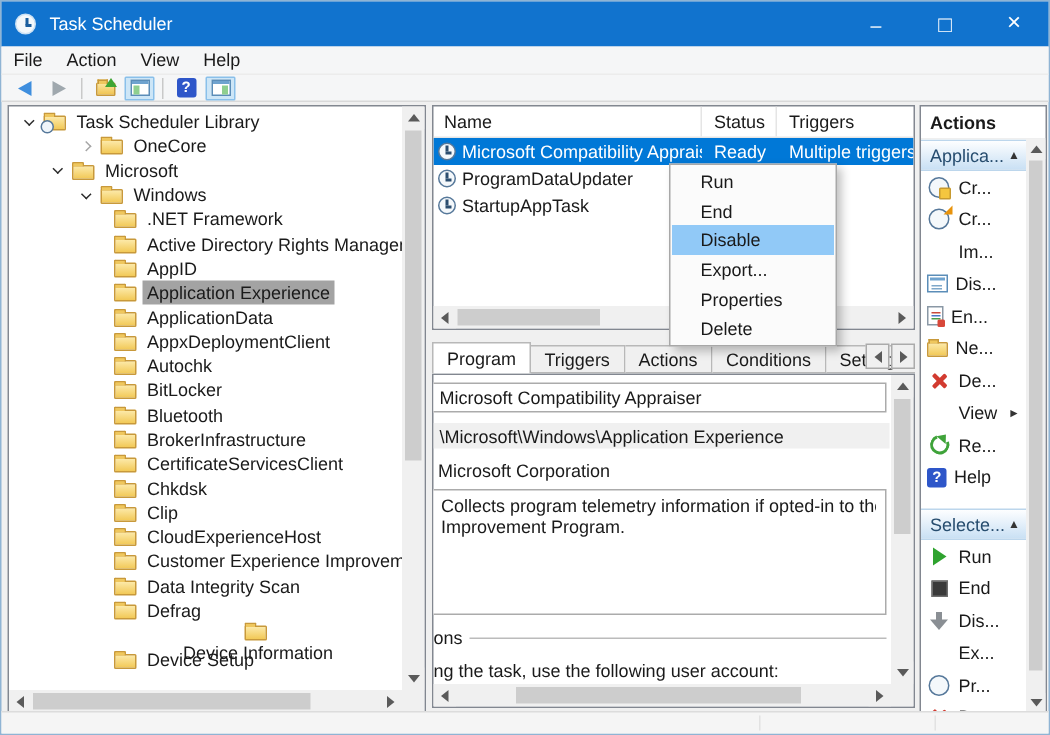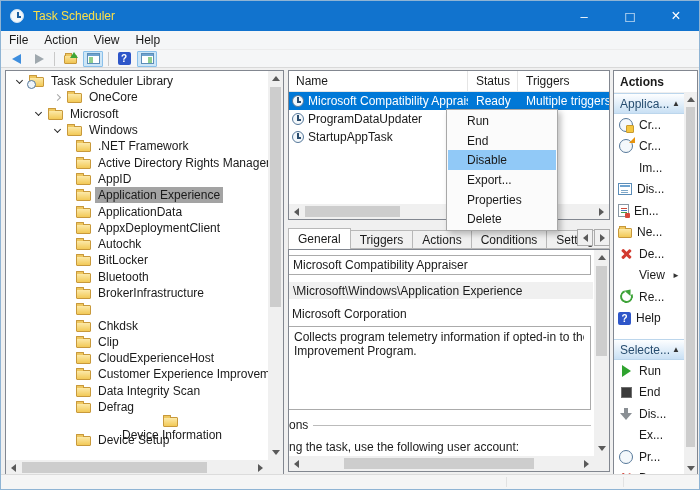--- a/index.html
+++ b/index.html
@@ -5,21 +5,21 @@
   * { margin:0; padding:0; box-sizing:border-box; }
   html,body { width:700px; height:490px; overflow:hidden; }
   body { font-family:"Liberation Sans","DejaVu Sans",sans-serif; font-size:12px; color:#1a1a1a; background:#F0F0F0; position:relative; }
   #window { position:absolute; inset:0; border:1px solid #8FB4D4; background:#F0F0F0; }
 
   
   #titlebar { position:absolute; left:0; top:0; width:100%; height:30px; background:#1173CE; display:flex; align-items:center; }
   .app-icon { width:14px; height:14px; border-radius:50%; background:#F4F8FB; border:1px solid #CDE2F4; position:relative; margin:0 9px 0 9px; }
   .app-icon::before { content:''; position:absolute; left:6px; top:2px; width:2px; height:5px; background:#1B5E9E; }
   .app-icon::after  { content:''; position:absolute; left:6px; top:6px; width:4px; height:2px; background:#1B5E9E; }
-  #titlebar .title { color:#fde047; font-size:12px; }
+  #titlebar .title { color:#ffffff; font-size:12px; }
   #titlebar .controls { margin-left:auto; display:flex; height:100%; }
   .ctl { width:46px; height:100%; display:flex; align-items:center; justify-content:center; color:#fff; font-size:13px; cursor:default; }
   .ctl.max { font-size:15px; }
   .ctl.close { font-size:16px; }
 
   
   #menubar { position:absolute; left:0; top:30px; width:100%; height:19px; background:#F5F6F7; display:flex; align-items:center; border-bottom:1px solid #ECECEC; }
   .mb-item { padding:0 8px; height:100%; display:flex; align-items:center; }
   #toolbar { position:absolute; left:0; top:49px; width:100%; height:18px; background:#F5F6F7; border-bottom:1px solid #D9D9D9; display:flex; align-items:center; padding-left:5px; gap:3px; }
   .tb-btn { width:20px; height:16px; display:flex; align-items:center; justify-content:center; position:relative; }
@@ -286,20 +286,21 @@
     <span class="tlabel">Bluetooth</span>
   </div>
         <div class="tree-row" style="padding-left: 70px;">
 
     <span class="ticon folder"></span>
     <span class="tlabel">BrokerInfrastructure</span>
   </div>
         <div class="tree-row" style="padding-left: 70px;">
 
     <span class="ticon folder"></span>
+    <span class="tlabel">CertificateServicesClient</span>
   </div>
         <div class="tree-row" style="padding-left: 70px;">
 
     <span class="ticon folder"></span>
     <span class="tlabel">Chkdsk</span>
   </div>
         <div class="tree-row" style="padding-left: 70px;">
 
     <span class="ticon folder"></span>
     <span class="tlabel">Clip</span>
@@ -389,21 +390,21 @@
       <span class="thumb" style="top:2px;bottom:2px;left:16px;width:95px;"></span>
       <span class="sb-btn" style="right:0;top:0;bottom:0;width:15px;">
           <span class="t-right"></span>
         </span>
     </div>
   </div>
 
   <div id="tab-strip">
     <div class="tabs-row">
         <span class="tab active">
-          <span class="tab-label">General</span>
+          <span class="tab-label">Program</span>
         </span>
         <span class="tab">
           <span class="tab-label">Triggers</span>
         </span>
         <span class="tab">
           <span class="tab-label">Actions</span>
         </span>
         <span class="tab">
           <span class="tab-label">Conditions</span>
         </span>

